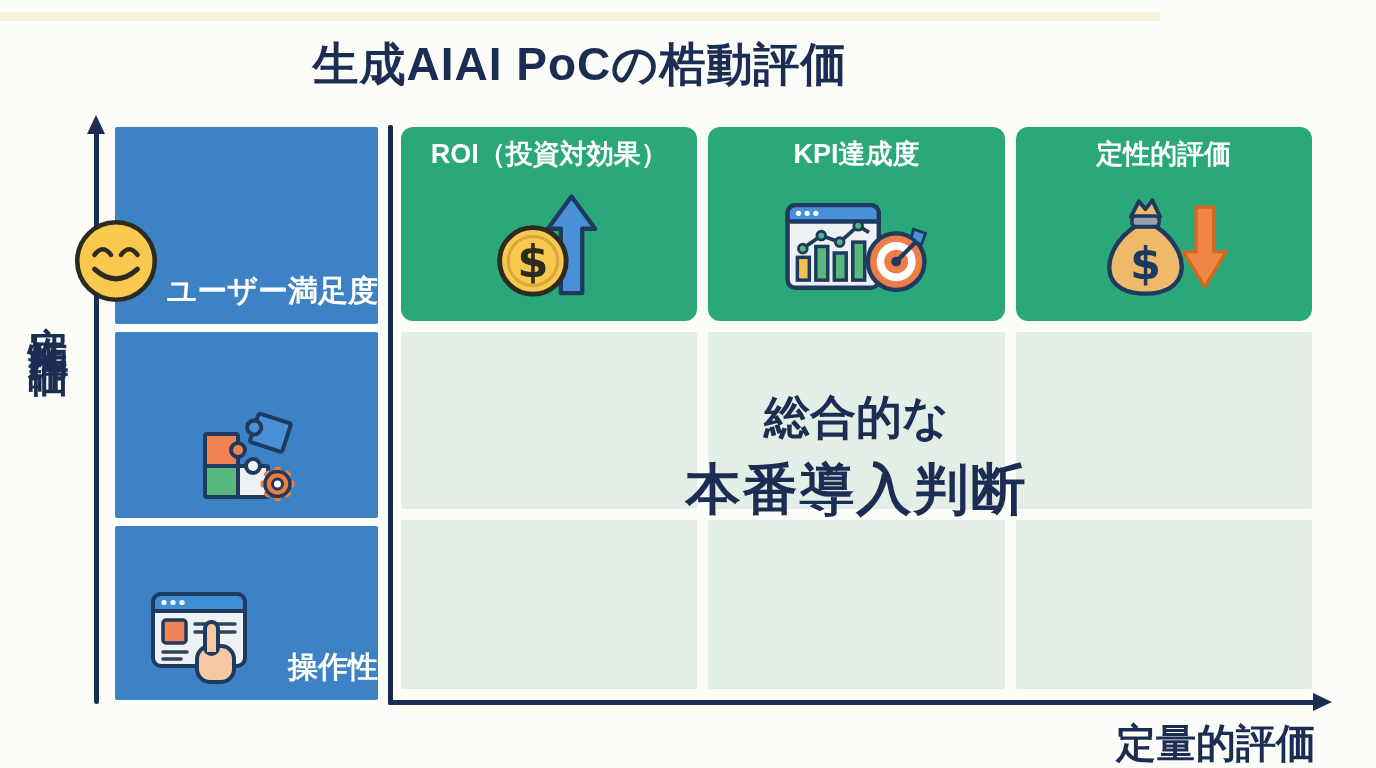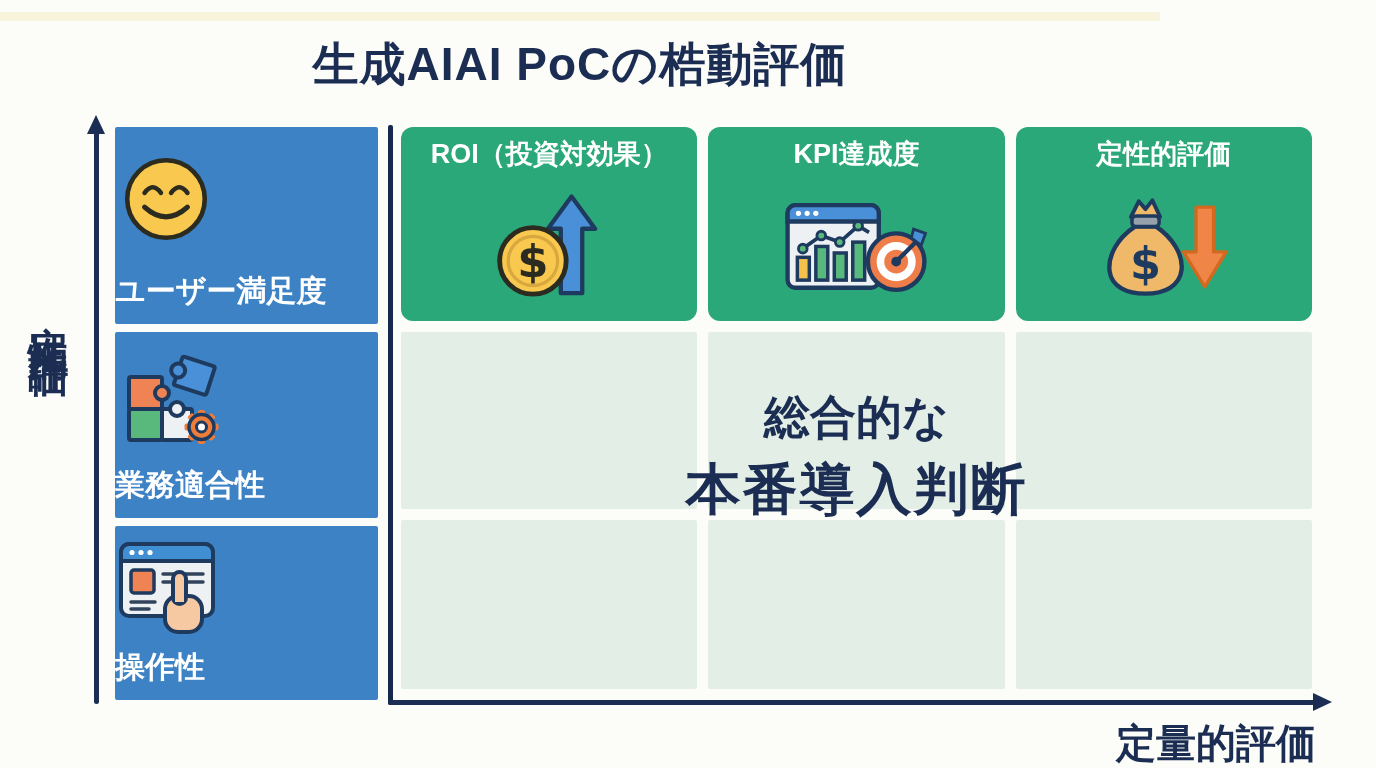--- a/index.html
+++ b/index.html
@@ -35,22 +35,22 @@
     font-size:40px;font-weight:800;color:#1b2d52;letter-spacing:8px;
   }
   .x-label{
     position:absolute;left:388px;top:704px;width:928px;text-align:right;
     font-size:40px;font-weight:800;color:#1b2d52;
   }
 
   
   .qual-col{position:absolute;left:115px;top:115px;width:263px;height:573px;
     display:flex;flex-direction:column;gap:8px;}
-  .qual-card{background:#3d82c4;border-radius:2px;display:flex;flex-direction:column;
-    align-items:flex-start;justify-content:flex-end;padding-bottom:12px;box-sizing:border-box;}
+  .qual-card{background:#3d82c4;border-radius:2px;display:flex;
+    align-items:flex-end;justify-content:flex-end;padding-bottom:12px;box-sizing:border-box;}
   .qual-card .icon-wrap{flex:1;display:flex;align-items:center;justify-content:center;}
   .qual-card:nth-child(1){height:197px;}
   .qual-card:nth-child(2){height:186px;}
   .qual-card:nth-child(3){flex:1;}
   .qual-label{color:#fff;font-weight:700;font-size:30px;white-space:nowrap;}
 
   
   .grid{position:absolute;left:401px;top:115px;width:911px;height:562px;
     display:grid;grid-template-columns:1fr 1fr 1fr;grid-template-rows:194px 177px 1fr;gap:11px;}
   .head-cell{background:#2ba87a;border-radius:12px;display:flex;flex-direction:column;align-items:center;}
@@ -114,21 +114,20 @@
           <g fill="#ee7d3a">
             <rect x="83" y="61" width="7" height="34" rx="2"></rect>
             <rect x="83" y="61" width="7" height="34" rx="2" transform="rotate(45 86.5 78)"></rect>
             <rect x="83" y="61" width="7" height="34" rx="2" transform="rotate(90 86.5 78)"></rect>
             <rect x="83" y="61" width="7" height="34" rx="2" transform="rotate(135 86.5 78)"></rect>
           </g>
           <circle cx="86.5" cy="78" r="12.5" fill="#ee7d3a" stroke="#1e3a5f" stroke-width="3.5"></circle>
           <circle cx="86.5" cy="78" r="5" fill="#fff" stroke="#1e3a5f" stroke-width="3"></circle>
         </svg>
       </span>
-      <span class="qual-label">業務適合性</span>
     </div>
 
     <div class="qual-card">
       <span class="icon-wrap">
         <svg viewBox="0 0 110 102" width="110" height="102">
           <rect x="6" y="8" width="92" height="72" rx="8" fill="#eef1f4" stroke="#1e3a5f" stroke-width="4"></rect>
           <path d="M6 16 a8 8 0 0 1 8 -8 h76 a8 8 0 0 1 8 8 v9 H6 Z" fill="#3f8fd2" stroke="#1e3a5f" stroke-width="4"></path>
           <circle cx="17" cy="16.5" r="2.6" fill="#fff"></circle>
           <circle cx="26" cy="16.5" r="2.6" fill="#fff"></circle>
           <circle cx="35" cy="16.5" r="2.6" fill="#fff"></circle>

